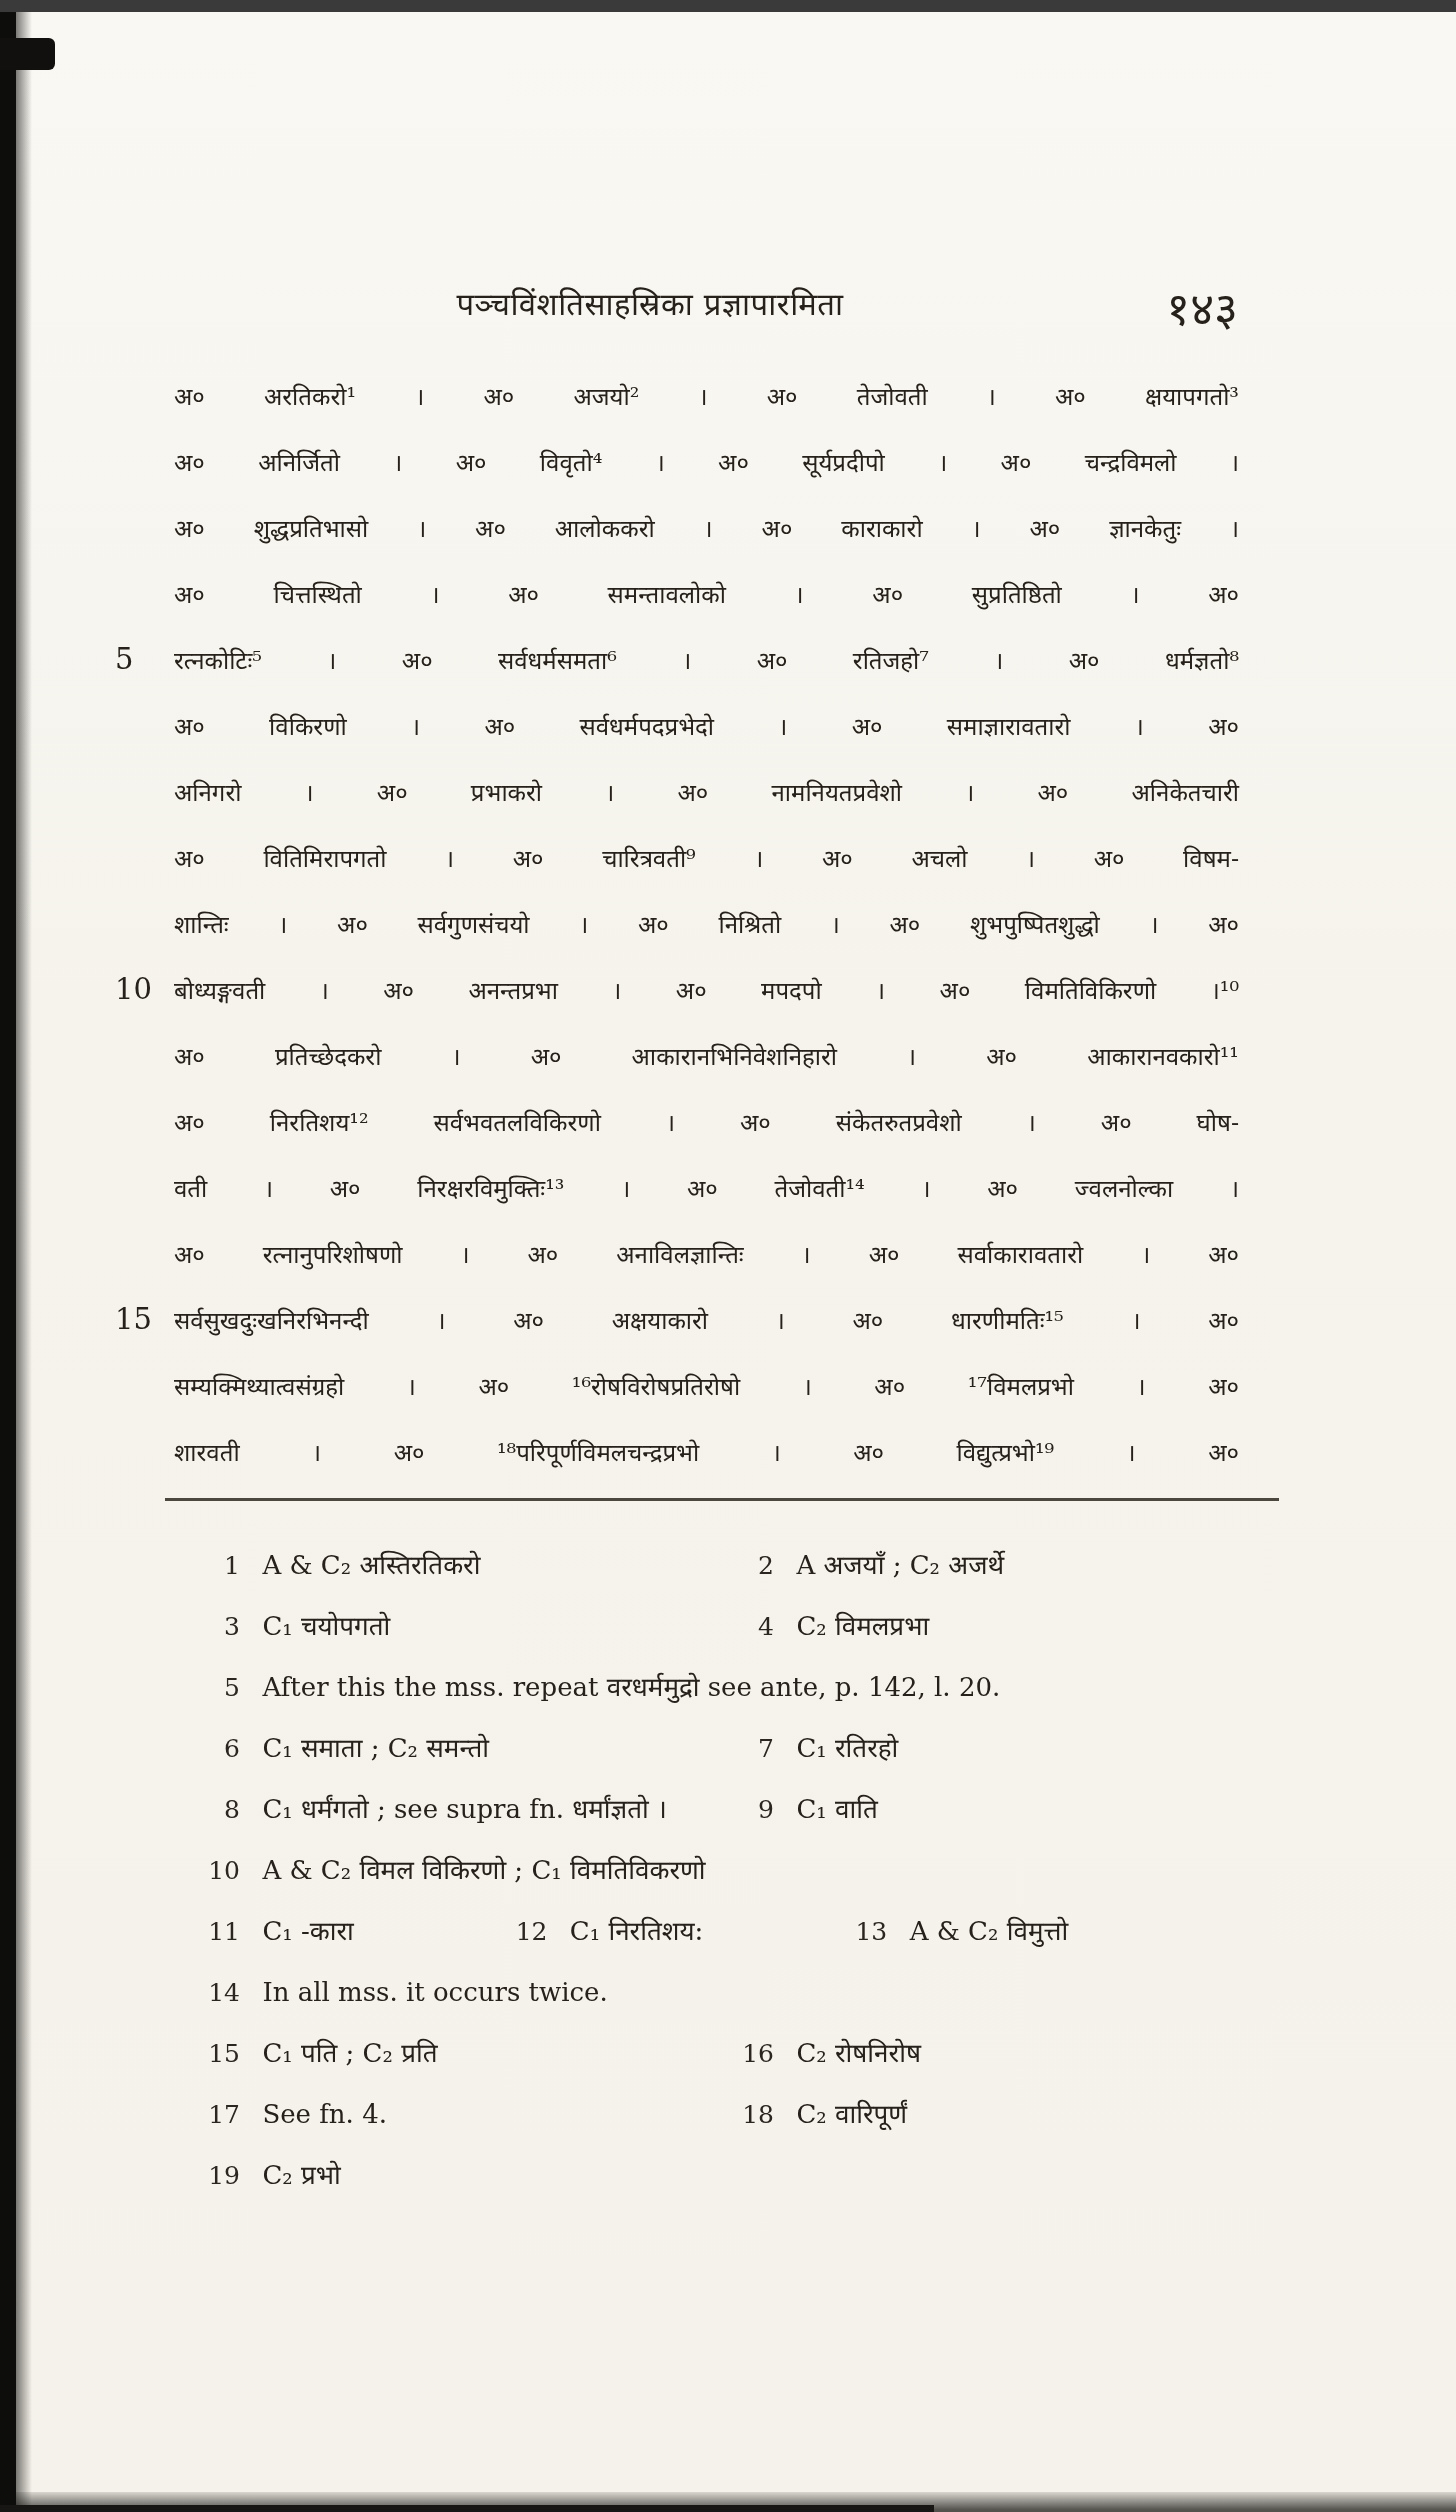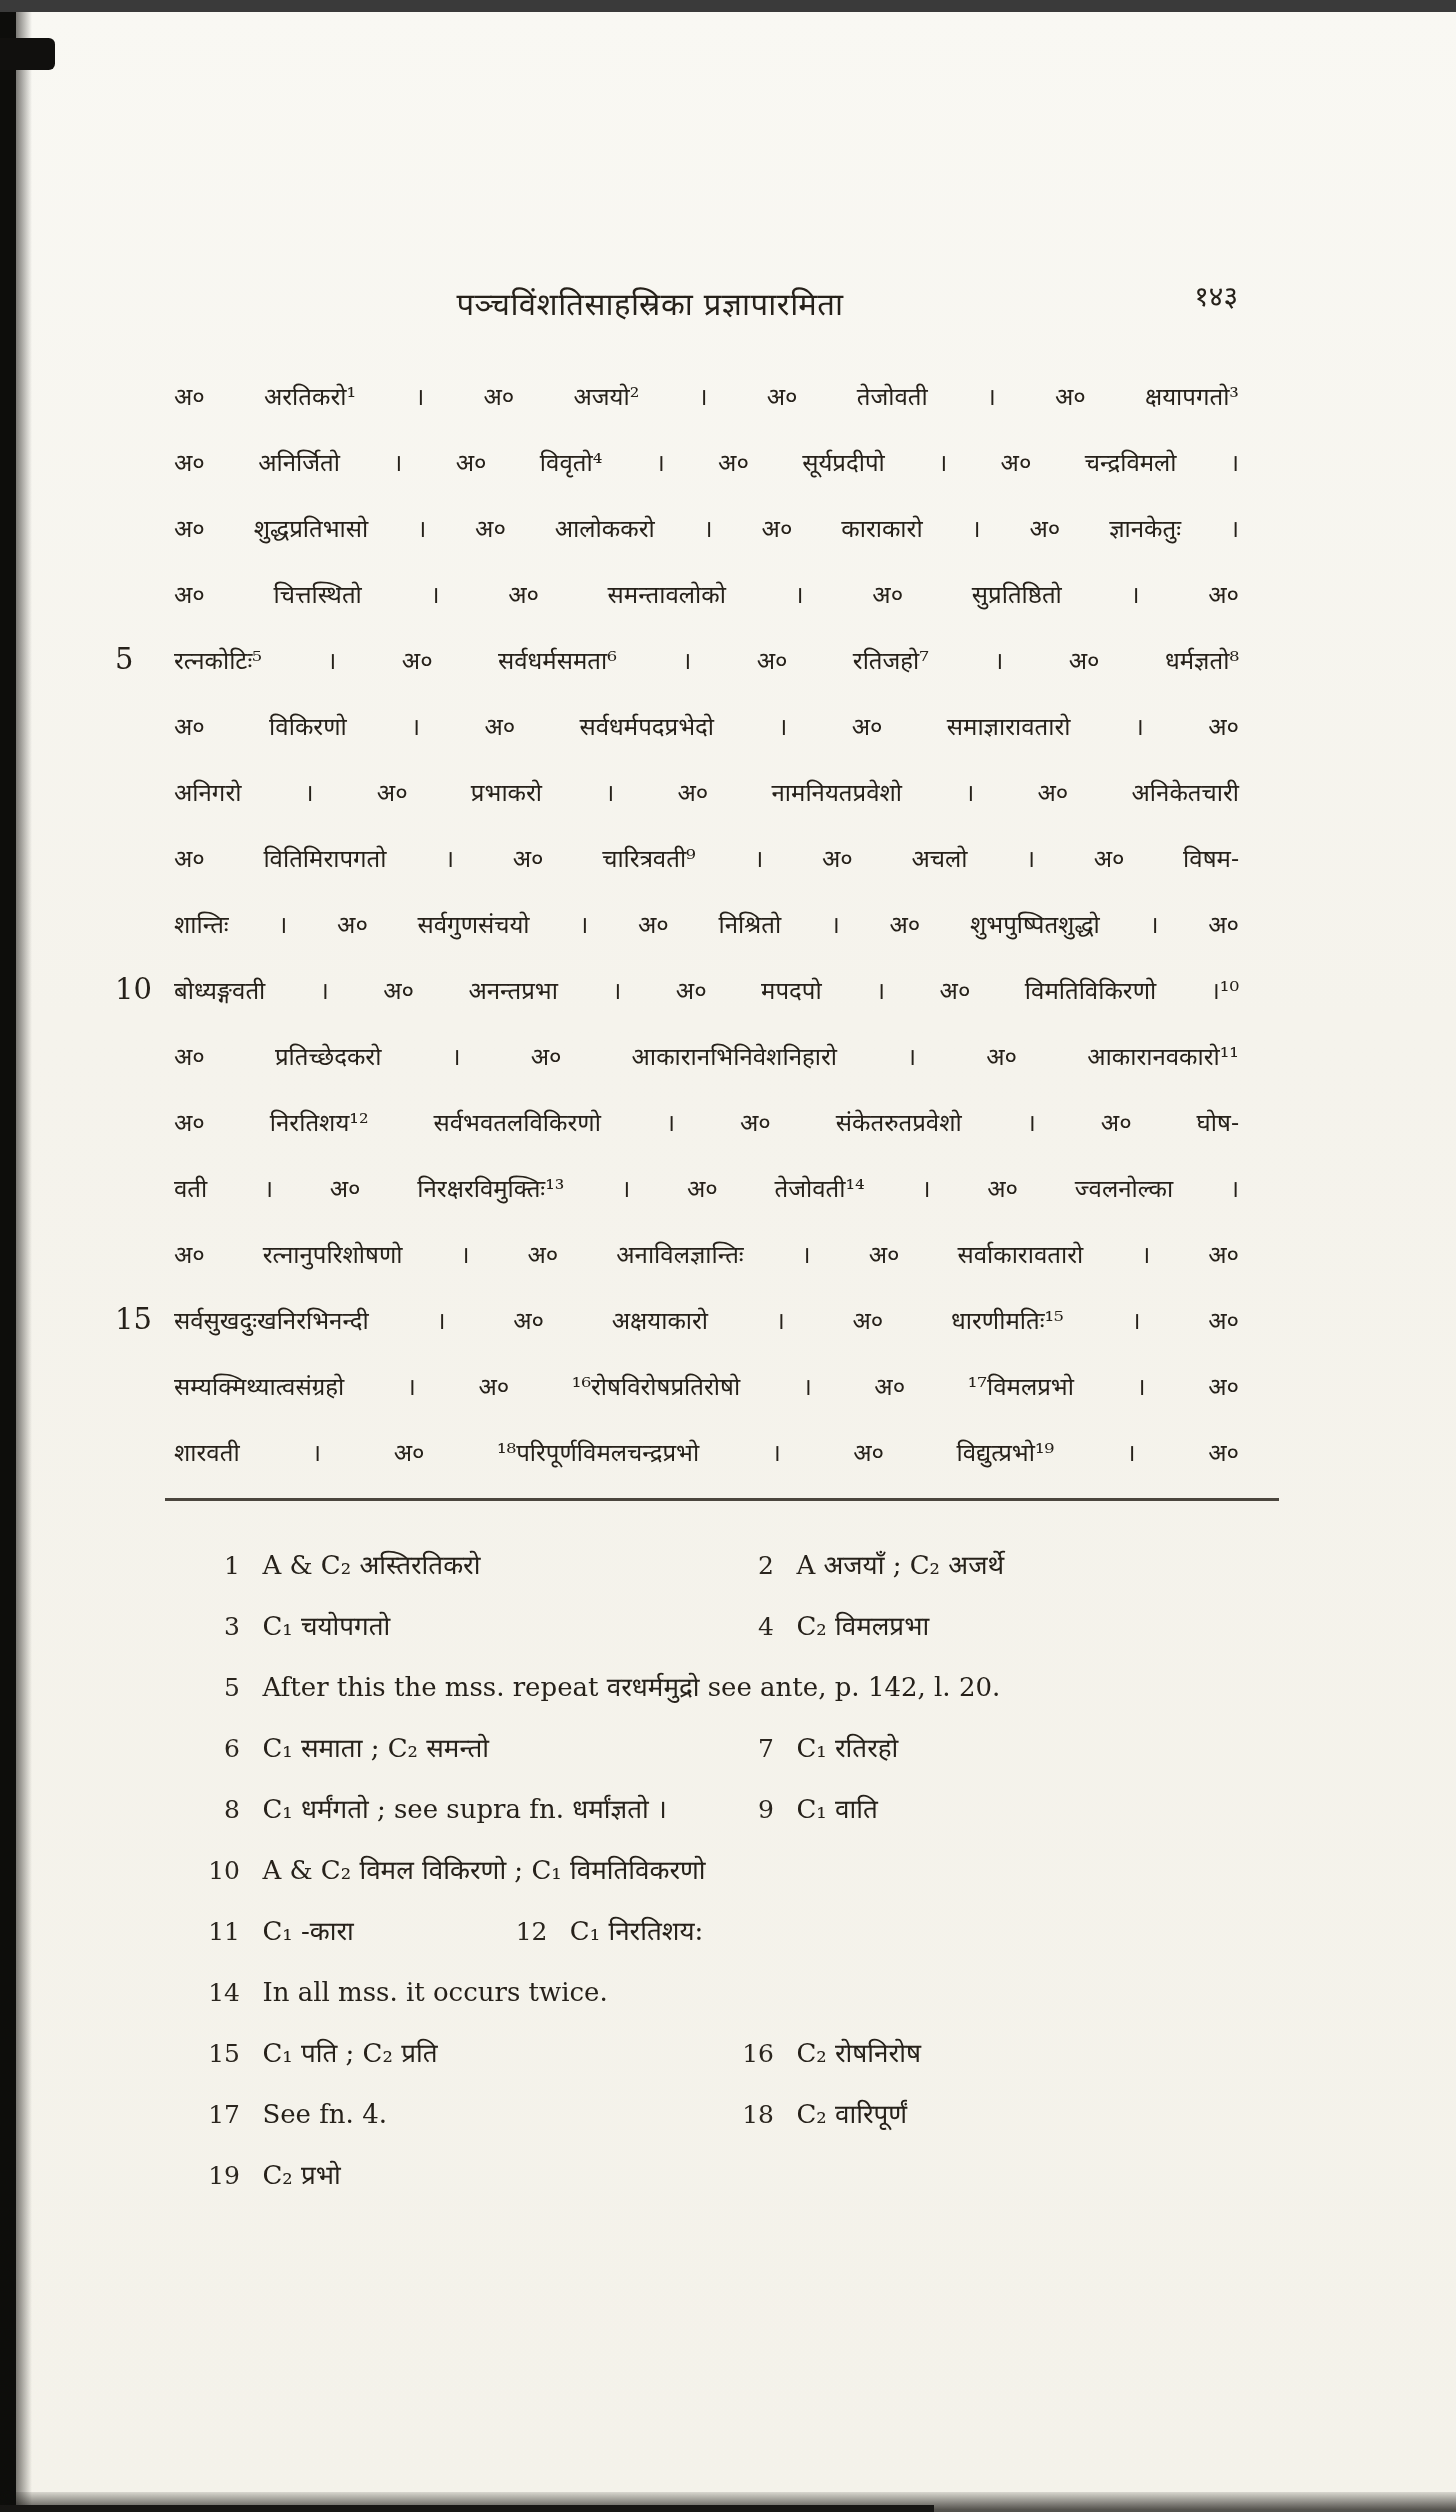--- a/index.html
+++ b/index.html
@@ -63,21 +63,21 @@
     left: 0; top: 6.2px;
     width: 952px;
     text-align: center;
     font-size: 31px;
     letter-spacing: 0.6px;
     white-space: nowrap;
   }
   .folio {
     position: absolute;
     right: 0; top: 0;
-    font-size: 28px;
+    font-size: 46px;
     font-family: Liberation Mono, monospace;
   }
 
   
   #body-lines {
     position: absolute;
     top: 352px; left: 115px;
     width: 1124px;
   }
   .body-line {
@@ -287,20 +287,24 @@
       </div>
       <div class="fn-row cols-3">
         <div class="fn-item">
           <span class="fn-num">11</span>
           <span class="fn-text">C₁ -कारा</span>
         </div>
         <div class="fn-item">
           <span class="fn-num">12</span>
           <span class="fn-text">C₁ निरतिशय:</span>
         </div>
+        <div class="fn-item">
+          <span class="fn-num">13</span>
+          <span class="fn-text">A &amp; C₂ विमुत्तो</span>
+        </div>
       </div>
       <div class="fn-row cols-1">
         <div class="fn-item">
           <span class="fn-num">14</span>
           <span class="fn-text">In all mss. it occurs twice.</span>
         </div>
       </div>
       <div class="fn-row cols-2">
         <div class="fn-item">
           <span class="fn-num">15</span>

